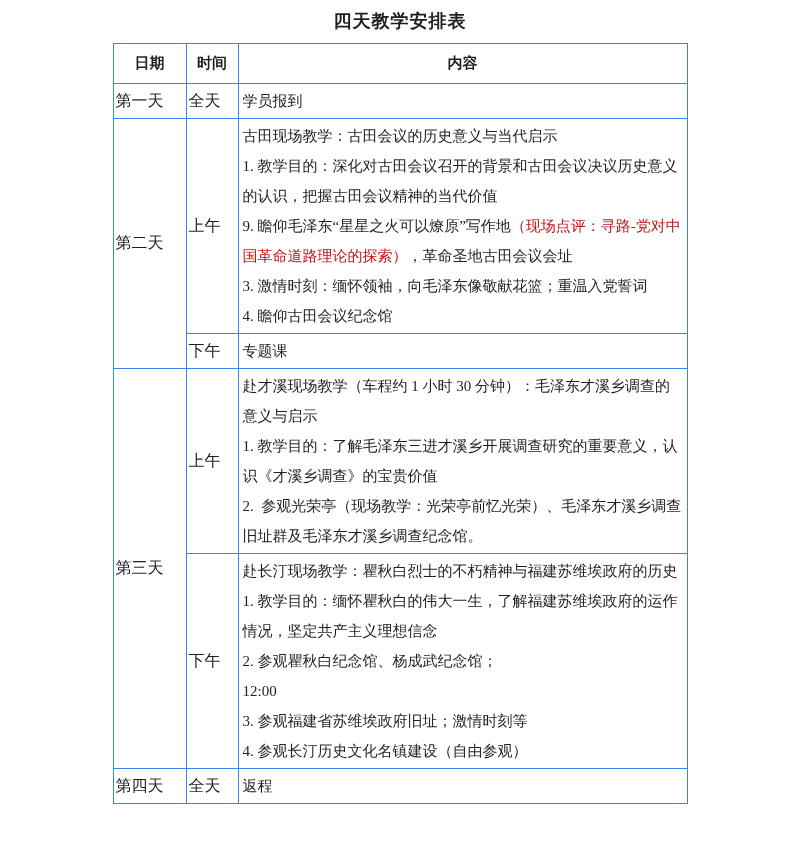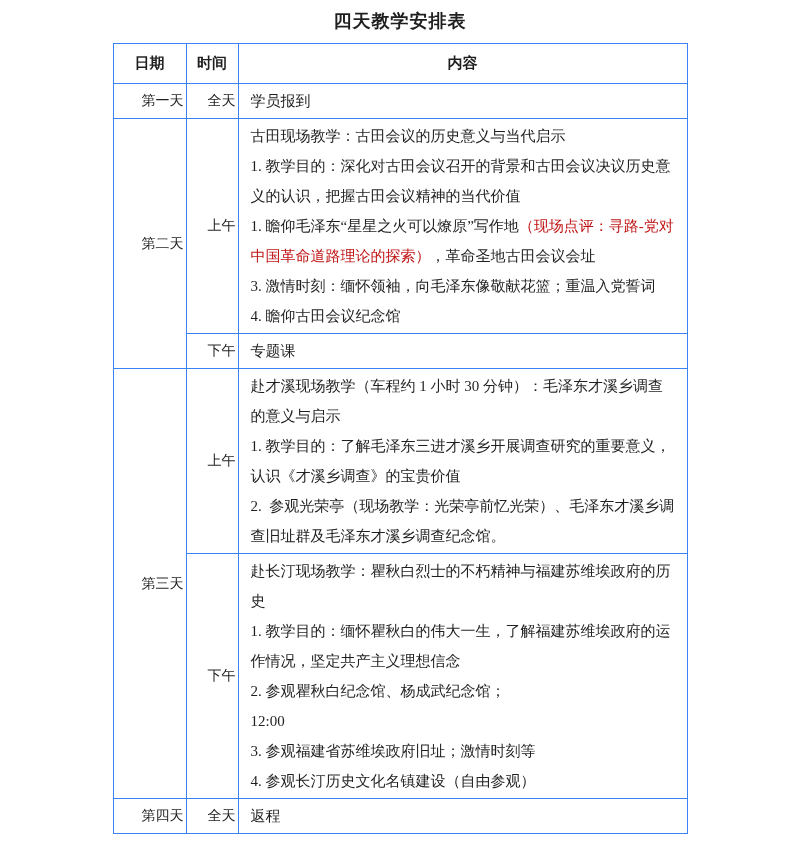--- a/index.html
+++ b/index.html
@@ -41,29 +41,29 @@
     box-sizing: border-box;
   }
   th {
     height: 40px;
     font-size: 15px;
     font-weight: bold;
     text-align: center;
     padding: 2px;
   }
   td.day-cell, td.time-cell {
-    text-align: right;
+    text-align: left;
     vertical-align: middle;
-    font-size: 14px;
+    font-size: 16px;
     padding: 2px;
   }
   td.content-cell {
     font-size: 15px;
     vertical-align: middle;
-    padding: 2px 12px;
+    padding: 2px 4px;
   }
   td.content-cell p {
     margin: 0;
     line-height: 30px;
     text-align: left;
   }
   td.content-cell span { white-space: pre-wrap; }
   .run-b { font-weight: normal; }
   .run-r { color: var(--red-color, #c01515); }
 </style>
@@ -92,21 +92,21 @@
           <td class="content-cell">
             <p><span>学员报到</span></p>
           </td>
         </tr>
         <tr>
           <td class="day-cell" rowspan="2">第二天</td>
           <td class="time-cell">上午</td>
           <td class="content-cell">
             <p><span class="run-b">古田现场教学：</span><span>古田会议的历史意义与当代启示</span></p>
             <p><span>1. 教学目的：深化对古田会议召开的背景和古田会议决议历史意义的认识，把握古田会议精神的当代价值</span></p>
-            <p><span>1. 瞻仰毛泽东“星星之火可以燎原”写作地</span><span class="run-r">（现场点评：寻路-党对中国革命道路理论的探索）</span><span>，革命圣地古田会议会址</span></p>
+            <p><span>9. 瞻仰毛泽东“星星之火可以燎原”写作地</span><span class="run-r">（现场点评：寻路-党对中国革命道路理论的探索）</span><span>，革命圣地古田会议会址</span></p>
             <p><span>3. 激情时刻：缅怀领袖，向毛泽东像敬献花篮；重温入党誓词</span></p>
             <p><span>4. 瞻仰古田会议纪念馆</span></p>
           </td>
         </tr>
         <tr>
           <td class="time-cell">下午</td>
           <td class="content-cell">
             <p><span>专题课</span></p>
           </td>
         </tr>

